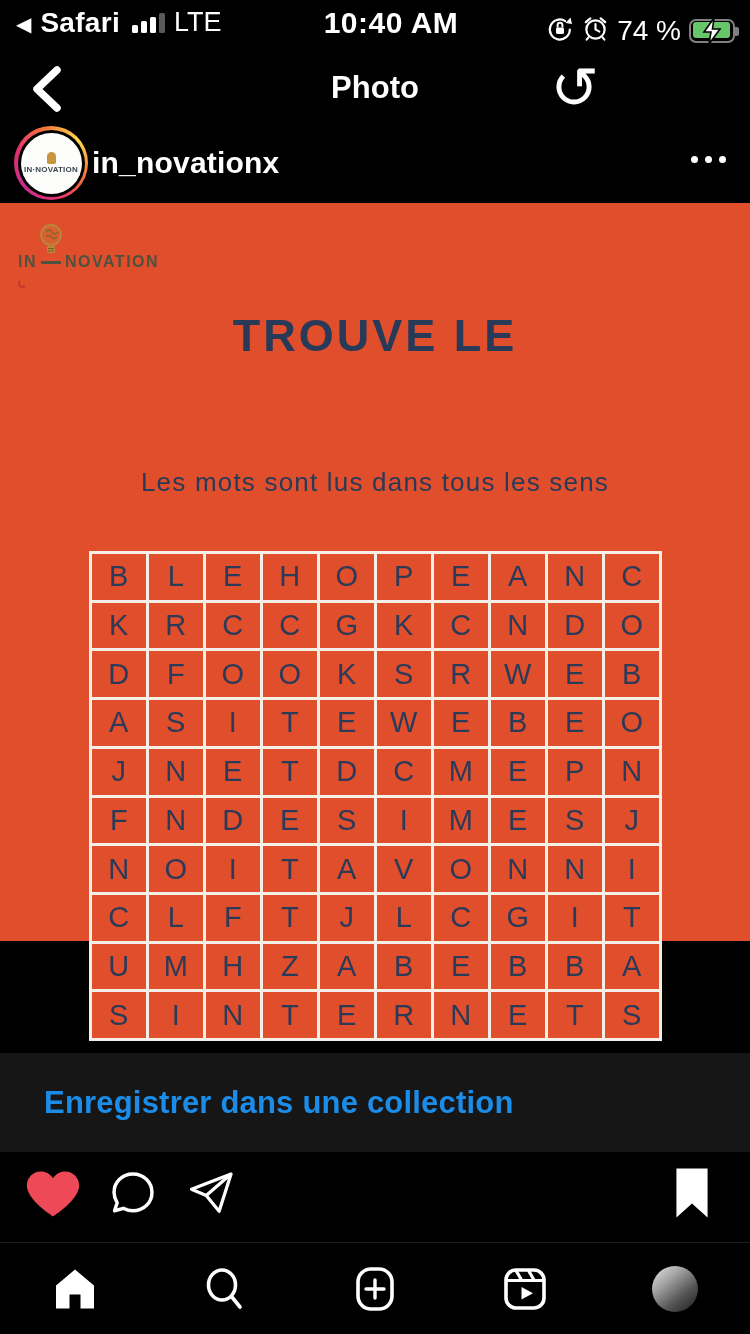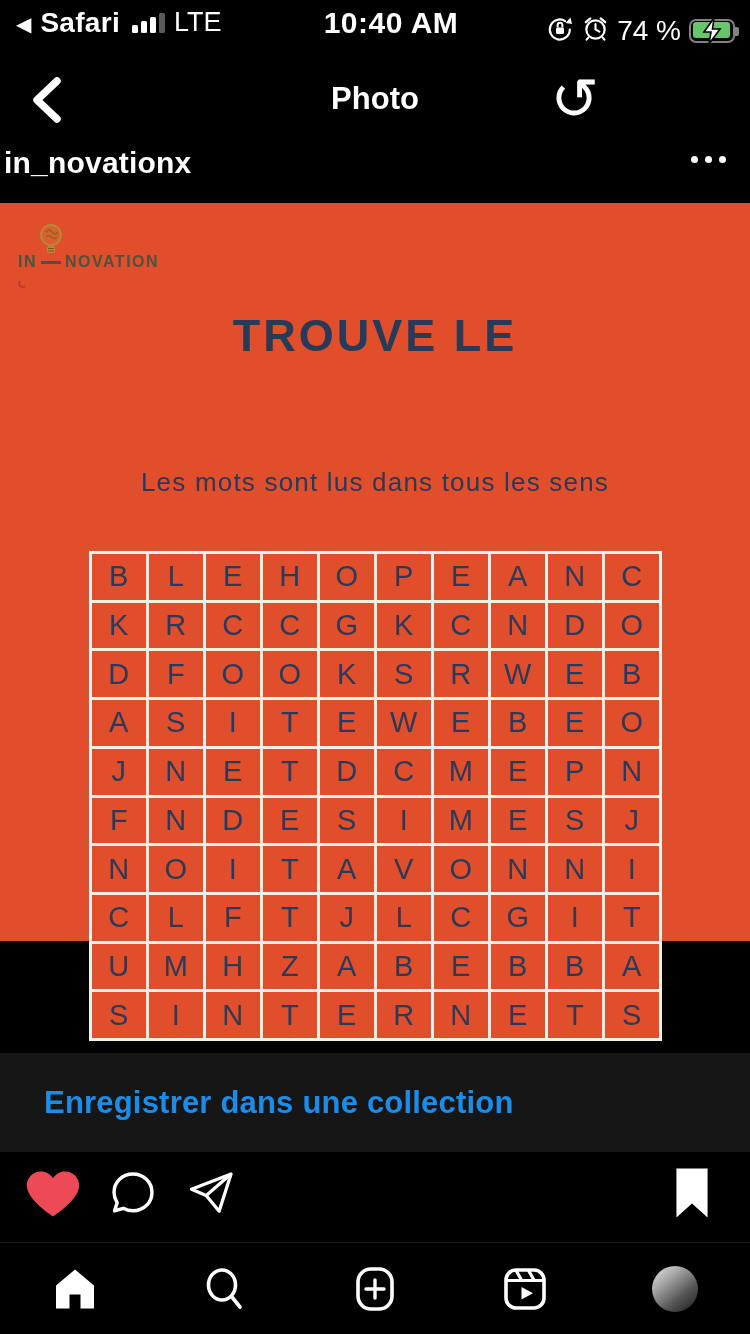--- a/index.html
+++ b/index.html
@@ -22,21 +22,21 @@
   .sb-time { position:absolute; left:0; top:0; width:750px; height:45px; text-align:center;
              font-size:30px; font-weight:700; line-height:45px; letter-spacing:.5px;padding-left:32px; }
   .sb-right { position:absolute; right:7px; top:8px; height:45px; display:flex; align-items:center; gap:8px; }
   .sb-batt-pct { font-size:28px; font-weight:400; }
   .battery { position:relative; width:54px; height:26px; }
   .batt-body { position:absolute; left:0; top:1px; width:46px; height:24px; border:2px solid rgba(255,255,255,.5); border-radius:7px; }
   .batt-fill { position:absolute; left:2px; top:2px; width:68%; height:16px; background:#67c56a; border-radius:3px; margin:2px; }
   .batt-nub { position:absolute; right:4px; top:9px; width:4px; height:9px; background:rgba(255,255,255,.5); border-radius:0 2px 2px 0; }
   .batt-bolt { position:absolute; left:12px; top:-1px; }
   
-  .nav-bar { position:absolute; top:60px; left:0; width:629px; height:78px; }
+  .nav-bar { position:absolute; top:49px; left:0; width:629px; height:78px; }
   .nav-back { position:absolute; left:30px; top:16px; }
   .nav-title { position:absolute; left:0; top:0; width:750px; height:78px; line-height:78px;
                text-align:center; color:#fff; font-size:31px; font-weight:700; }
   .nav-rotate { position:absolute; right:30px; top:2px; color:#fff; font-size:58px; line-height:74px; font-weight:400; }
   
   .post-header { position:absolute; top:123px; left:0; width:750px; height:80px; display:flex; align-items:center; }
   .avatar-ring { width:74px; height:74px; margin-left:14px; border-radius:50%;
       background:conic-gradient(from 230deg,#c62e92,#e1306c,#f77737,#ffdc4e,#f77737,#e1306c,#c62e92);
       display:flex; align-items:center; justify-content:center; }
   .avatar-gap { width:67px; height:67px; border-radius:50%; background:#000; display:flex; align-items:center; justify-content:center; }
@@ -133,20 +133,28 @@
     <span class="nav-back">
       <svg width="34" height="48" viewBox="0 0 34 48">
         <polyline points="27 5, 7 24, 27 43" fill="none" stroke="#fff" stroke-width="7.5" stroke-linecap="round" stroke-linejoin="round"></polyline>
       </svg>
     </span>
     <div class="nav-title">Photo</div>
     <span class="nav-rotate">↺</span>
   </div>
 
   <div class="post-header">
+    <div class="avatar-ring">
+      <div class="avatar-gap">
+        <div class="avatar-face">
+          <span class="avatar-bulb"></span>
+          <span class="avatar-txt">IN·NOVATION</span>
+        </div>
+      </div>
+    </div>
     <span class="ph-username">in_novationx</span>
     <span class="ph-more">
         <i></i>
         <i></i>
         <i></i>
       </span>
   </div>
 
   <div class="post">
     <div class="logo">

